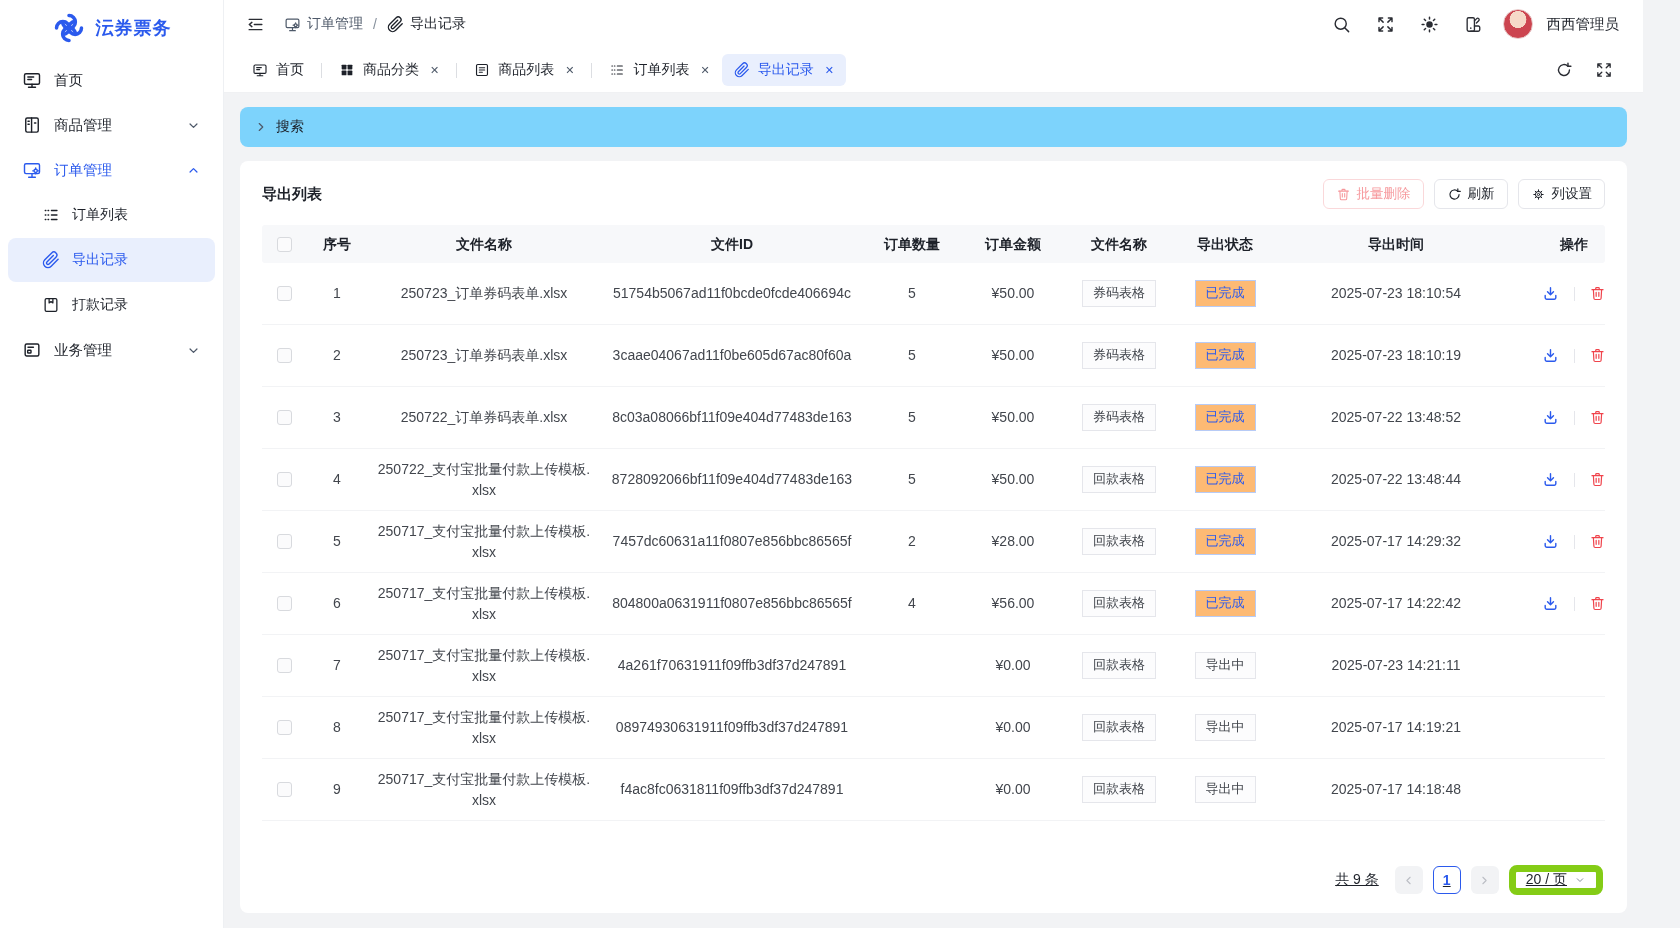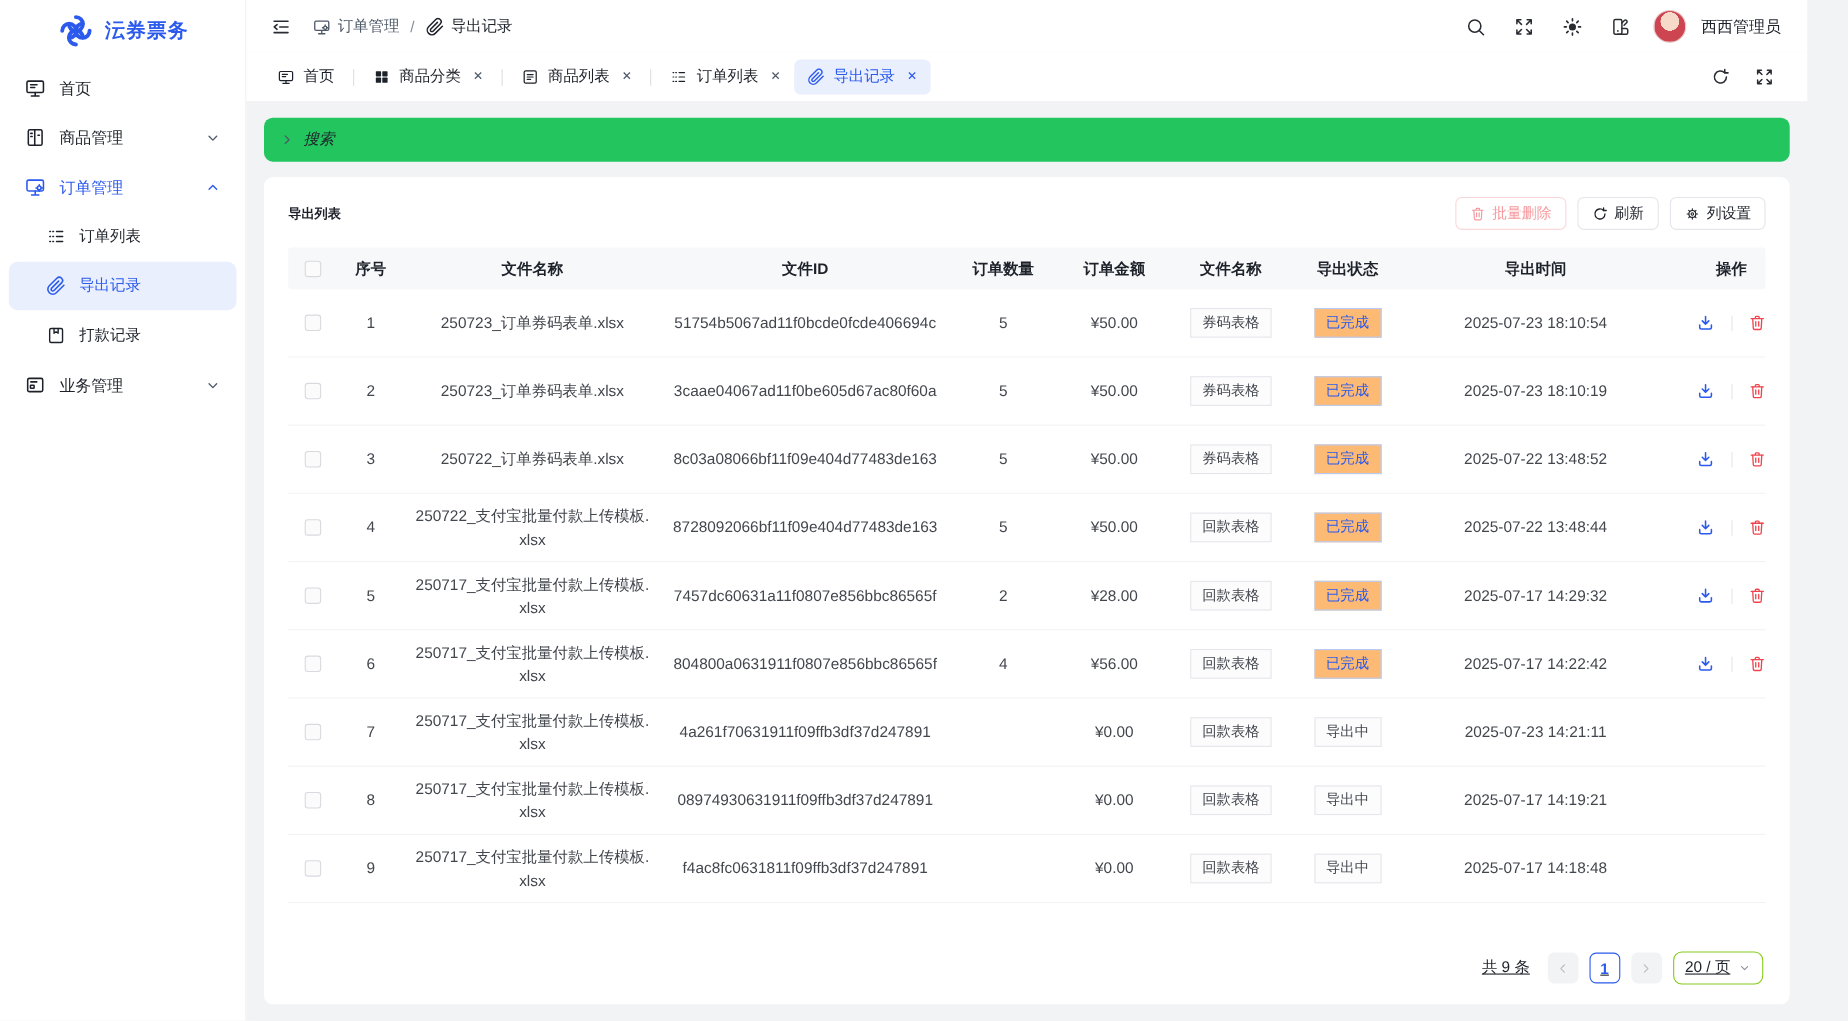--- a/index.html
+++ b/index.html
@@ -47,27 +47,27 @@
   .tab svg { width:16px; height:16px; }
   .tab .t-close { font-size:11px; color:#4e5969; margin-left:3px; line-height:1; }
   .tab.active { background:#e9effd; color:#2b5aed; }
   .tab.active .t-close { color:#2b5aed; }
   .tab-sep { width:1px; height:15px; background:#dcdee2; margin:0 5px; flex-shrink:0; }
   .tabbar-right { margin-left:auto; display:flex; align-items:center; gap:10px; color:#33363c; }
   .tabbar-right .icon-btn svg { width:18px; height:18px; }
 
   
   .content { flex:1; padding:15px 16px; display:flex; flex-direction:column; min-height:0; }
-  .search-card { background:#22c55e; border-radius:8px; height:40px; flex-shrink:0; display:flex; align-items:center; gap:8px; padding:0 14px; cursor:pointer;font-style:italic; }
+  .search-card { background:#7dd3fc; border-radius:8px; height:40px; flex-shrink:0; display:flex; align-items:center; gap:8px; padding:0 14px; cursor:pointer; }
   .search-card svg { width:14px; height:14px; color:#4e5969; }
   .search-card span { font-size:14px; color:#1d2129; }
 
   .table-card { background:#fff; border-radius:8px; margin-top:14px; flex:1; display:flex; flex-direction:column; padding:18px 22px 16px; min-height:0; }
   .card-toolbar { display:flex; align-items:center; margin-bottom:16px; flex-shrink:0; }
-  .card-title { font-size:12px; font-weight:bold; color:#1d2129; }
+  .card-title { font-size:15px; font-weight:bold; color:#1d2129; }
   .toolbar-btns { margin-left:auto; display:flex; gap:10px; }
   .btn { height:30px; display:flex; align-items:center; gap:6px; padding:0 12px; border:1px solid #e5e6eb; border-radius:6px; background:#fff; font-size:13.5px; color:#1d2129; cursor:pointer; font-family:inherit; }
   .btn svg { width:15px; height:15px; }
   .btn.danger { color:#f0444c; border-color:#f7babd; opacity:.55; cursor:not-allowed; }
 
   
   .thead { display:flex; align-items:center; background:#f7f8fa; border-radius:3px; height:38px; font-weight:bold; font-size:14px; color:#1d2129; flex-shrink:0; }
   .tr { display:flex; align-items:center; min-height:62px; border-bottom:1px solid #f2f3f5; font-size:14px; color:#42464d; }
   .c { display:flex; align-items:center; justify-content:center; text-align:center; padding:6px 8px; flex-shrink:0; line-height:1.5; }
   .c-check { width:44px; }
@@ -89,21 +89,21 @@
   .op-download { color:#2b5aed; }
   .op-delete { color:#f0444c; }
   .ops-divider { width:1px; height:14px; background:#e5e6eb; margin:0 10px; }
 
   
   .pagination { margin-top:auto; display:flex; align-items:center; justify-content:flex-end; gap:10px; padding:14px 2px 2px; font-size:14px; color:#1d2129; flex-shrink:0;text-decoration:underline; }
   .pg-total { margin-right:6px; }
   .pg-btn { width:28px; height:28px; border-radius:6px; background:#f2f3f5; display:flex; align-items:center; justify-content:center; color:#bbbec4; cursor:default; }
   .pg-btn svg { width:13px; height:13px; }
   .pg-cur { width:28px; height:28px; border-radius:6px; border:1.5px solid #2b5aed; color:#2b5aed; background:#fff; display:flex; align-items:center; justify-content:center; font-weight:bold; cursor:pointer; }
-  .pg-size { height:30px; border:1px solid #84cc16; border-radius:8px; display:flex; align-items:center; gap:7px; padding:0 10px; background:#fff; cursor:pointer; }
+  .pg-size { height:30px; border:7px solid #84cc16; border-radius:8px; display:flex; align-items:center; gap:7px; padding:0 10px; background:#fff; cursor:pointer; }
   .pg-size svg { width:12px; height:12px; color:#86909c; }
 </style>
 </head>
 <body>
 
 <svg width="0" height="0" style="position:absolute">
   <defs>
     <g id="i-monitor" fill="none" stroke="currentColor" stroke-width="1.7" stroke-linecap="round" stroke-linejoin="round">
       <rect x="3" y="4.5" width="18" height="12.5" rx="1.8"></rect>
         <path d="M12 17v3.2M7.8 20.7h8.4M7 8.4h7M7 11.4h4.5"></path>

